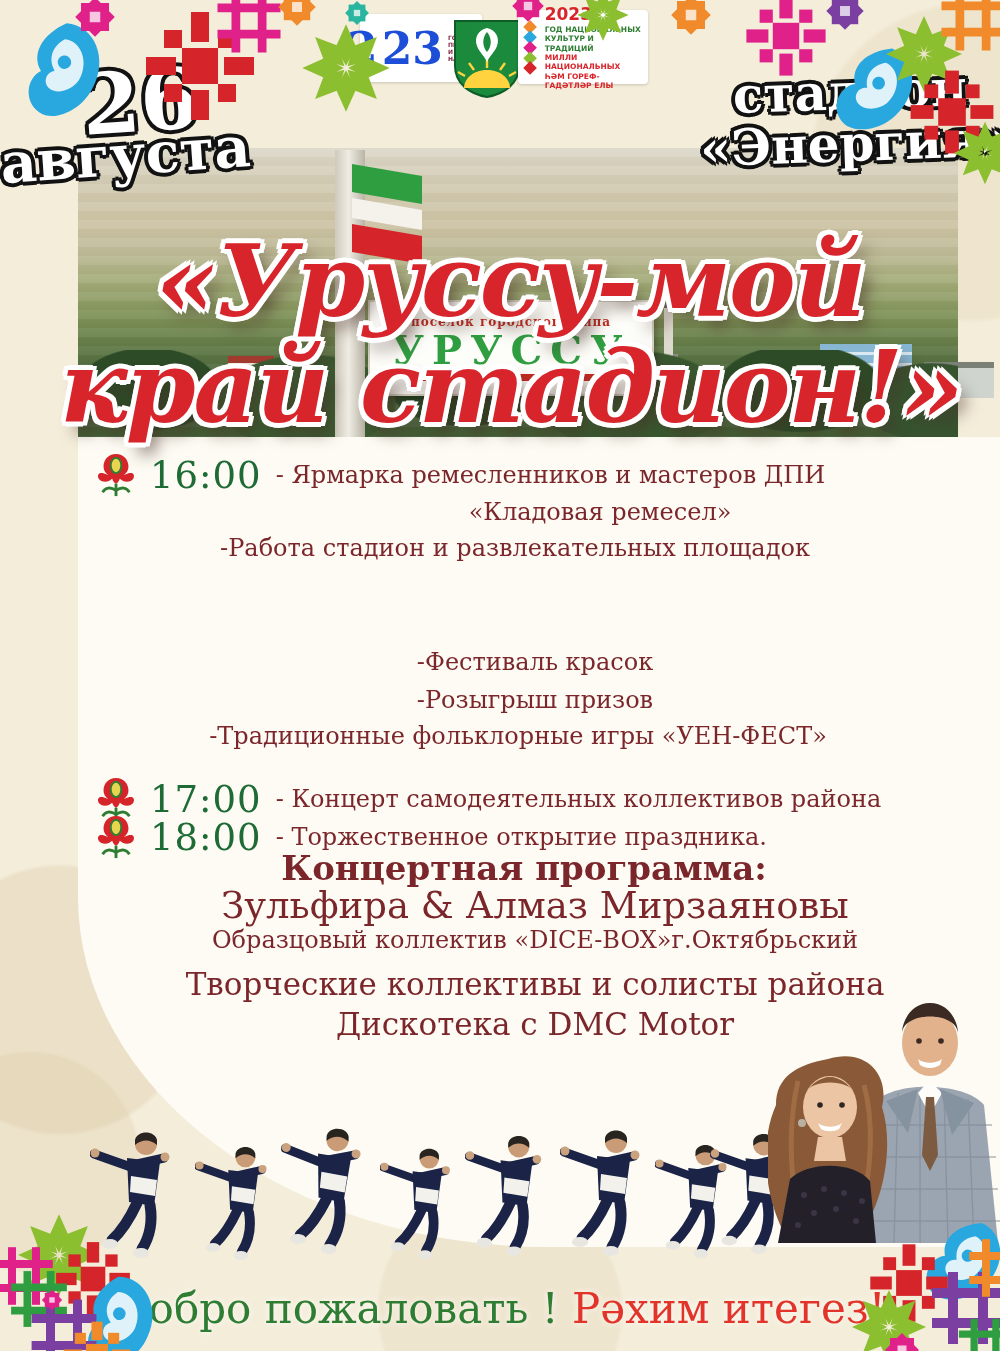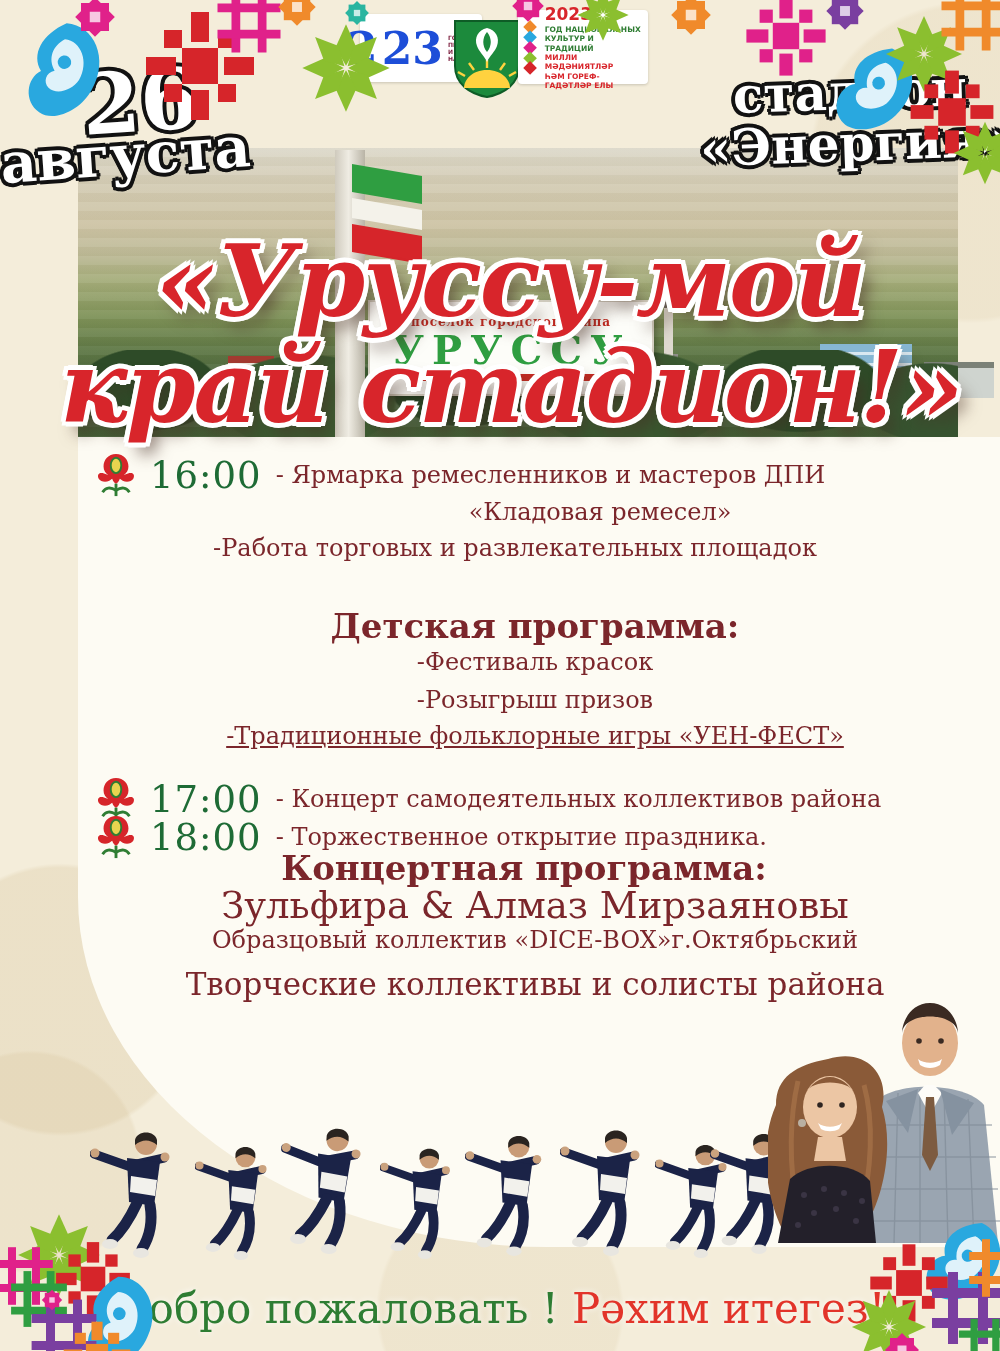--- a/index.html
+++ b/index.html
@@ -221,59 +221,59 @@
         <rect x="4" y="14" width="12" height="12" fill="#29a8df" transform="rotate(45 10 20)"></rect>
         <rect x="4" y="27" width="12" height="12" fill="#e0218a" transform="rotate(45 10 33)"></rect>
         <rect x="4" y="40" width="12" height="12" fill="#8bbf2f" transform="rotate(45 10 46)"></rect>
         <rect x="4" y="52" width="12" height="12" fill="#d6252a" transform="rotate(45 10 58)"></rect>
       </g>
     </svg>
     <div class="txt">
       <span class="y">2023</span>
       <span class="g">ГОД НАЦИОНАЛЬНЫХ</span>
       <span class="g">КУЛЬТУР И ТРАДИЦИЙ</span>
-      <span class="r">МИЛЛИ МӘДӘНИЯТЛӘР</span>
+      <span class="r">МИЛЛИ НАЦИОНАЛЬНЫХ</span>
       <span class="r">ҺӘМ ГОРЕФ-ГАДӘТЛӘР ЕЛЫ</span>
     </div>
   </div>
 
   <div class="sched-row" style="left:96px;top:452px;">
     <svg class="bullet">
         <use href="#m-tulip"></use>
       </svg>
     <span class="time">16:00</span>
     <span class="maroon sz">- Ярмарка ремесленников  и мастеров ДПИ</span>
   </div>
   <div class="line maroon sz ctr" style="left:200px;top:498px;width:800px;">«Кладовая ремесел»</div>
-  <div class="line maroon sz ctr" style="left:70px;top:534px;width:890px;">-Работа торговых и развлекательных площадок</div>
-
-  <div class="line maroon bold ctr" style="left:70px;top:606px;width:930px;font-size:34px;">Детская  программа:</div>
+  <div class="line maroon sz ctr" style="left:70px;top:534px;width:890px;">-Работа стадион и развлекательных площадок</div>
+
   <div class="line maroon sz ctr" style="left:70px;top:648px;width:930px;">-Фестиваль красок</div>
   <div class="line maroon sz ctr" style="left:70px;top:686px;width:930px;">-Розыгрыш призов</div>
-  <div class="line maroon sz ctr" style="left:70px;top:722px;width:930px;text-decoration:underline;">-Традиционные фольклорные игры «УЕН-ФЕСТ»</div>
+  <div class="line maroon sz ctr" style="left:53px;top:722px;width:930px;">-Традиционные фольклорные игры «УЕН-ФЕСТ»</div>
 
   <div class="sched-row" style="left:96px;top:776px;">
     <svg class="bullet">
         <use href="#m-tulip"></use>
       </svg>
     <span class="time">17:00</span>
     <span class="maroon sz">- Концерт самодеятельных коллективов района</span>
   </div>
   <div class="sched-row" style="left:96px;top:814px;">
     <svg class="bullet">
         <use href="#m-tulip"></use>
       </svg>
     <span class="time">18:00</span>
     <span class="maroon sz">- Торжественное открытие праздника.</span>
   </div>
 
   <div class="line maroon bold ctr" style="left:59px;top:848px;width:930px;font-size:34px;">Концертная программа:</div>
   <div class="line maroon ctr" style="left:70px;top:884px;width:930px;font-size:37px;">Зульфира &amp; Алмаз Мирзаяновы</div>
   <div class="line maroon ctr" style="left:70px;top:926px;width:930px;font-size:24px;">Образцовый коллектив «DICE-BOX»г.Октябрьский</div>
   <div class="line maroon ctr" style="left:70px;top:966px;width:930px;font-size:31px;">Творческие коллективы и солисты района</div>
+  <div class="line maroon ctr" style="left:70px;top:1006px;width:930px;font-size:31px;">Дискотека с DMC Motor</div>
 
   <svg class="abs" style="left:80px;top:1108px;" width="710" height="158" viewBox="0 0 710 158">
     <use href="#dancer" width="100" height="140" x="10" y="10"></use>
     <use href="#dancer" width="90" height="126" x="115" y="26"></use>
     <use href="#dancer" width="100" height="140" x="200" y="6" transform="rotate(2 250 76)"></use>
     <use href="#dancer" width="88" height="123" x="300" y="28"></use>
     <use href="#dancer" width="96" height="134" x="385" y="14"></use>
     <use href="#dancer" width="100" height="140" x="480" y="8"></use>
     <use href="#dancer" width="90" height="126" x="575" y="24"></use>
     <use href="#dancer" width="96" height="134" x="630" y="12"></use>

